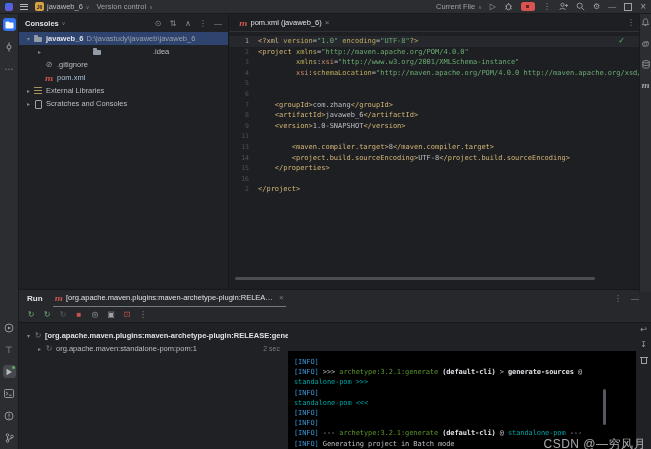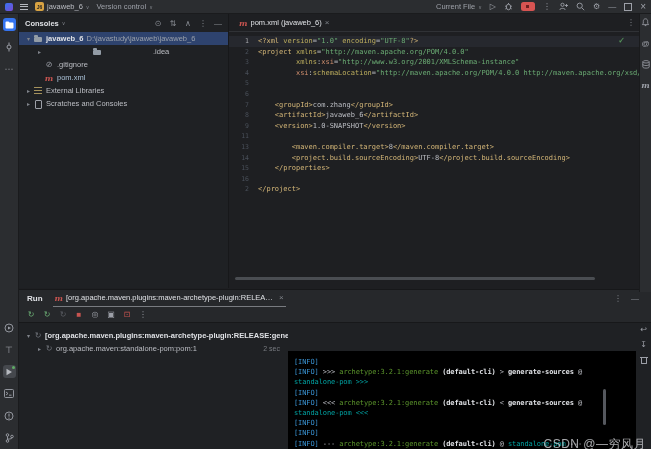--- a/index.html
+++ b/index.html
@@ -407,25 +407,25 @@
             <span class="tl">org.apache.maven:standalone-pom:pom:1</span>
             <span class="rt-time">2 sec</span>
           </div>
         </div>
       <div class="console mono">
           <div class="cline clip"></div>
           <div class="cline"><span class="cs-info">[INFO]</span></div>
           <div class="cline"><span class="cs-info">[INFO]</span><span class="cs-p"> &gt;&gt;&gt; </span><span class="cs-grn">archetype:3.2.1:generate</span><span class="cs-p"> </span><span class="cs-b">(default-cli)</span><span class="cs-p"> &gt; </span><span class="cs-b">generate-sources</span><span class="cs-p"> @</span></div>
           <div class="cline"><span class="cs-cyn">standalone-pom &gt;&gt;&gt;</span></div>
           <div class="cline"><span class="cs-info">[INFO]</span></div>
-          <div class="cline"><span class="cs-info">[INFO]</span><span class="cs-p"> &lt;&lt;&lt; </span><span class="cs-grn">archetype:3.2.1:generate</span><span class="cs-p"> </span><span class="cs-b">(default-cli)</span><span class="cs-p"> &lt; </span><span class="cs-b">generate-sources</span><span class="cs-p"> @</span></div>
           <div class="cline"><span class="cs-cyn">standalone-pom &lt;&lt;&lt;</span></div>
           <div class="cline"><span class="cs-info">[INFO]</span></div>
           <div class="cline"><span class="cs-info">[INFO]</span></div>
           <div class="cline"><span class="cs-info">[INFO]</span><span class="cs-p"> --- </span><span class="cs-grn">archetype:3.2.1:generate</span><span class="cs-p"> </span><span class="cs-b">(default-cli)</span><span class="cs-p"> @ </span><span class="cs-cyn">standalone-pom</span><span class="cs-p"> ---</span></div>
+          <div class="cline"><span class="cs-info">[INFO]</span><span class="cs-p"> Generating project in Batch mode</span></div>
         </div>
       <div class="console-strip">
           <span class="gico">↩</span>
           <span class="gico">↧</span>
           <span class="gico trash"></span>
         </div>
       <span class="v-thumb"></span>
     </div>
   </div>
 

